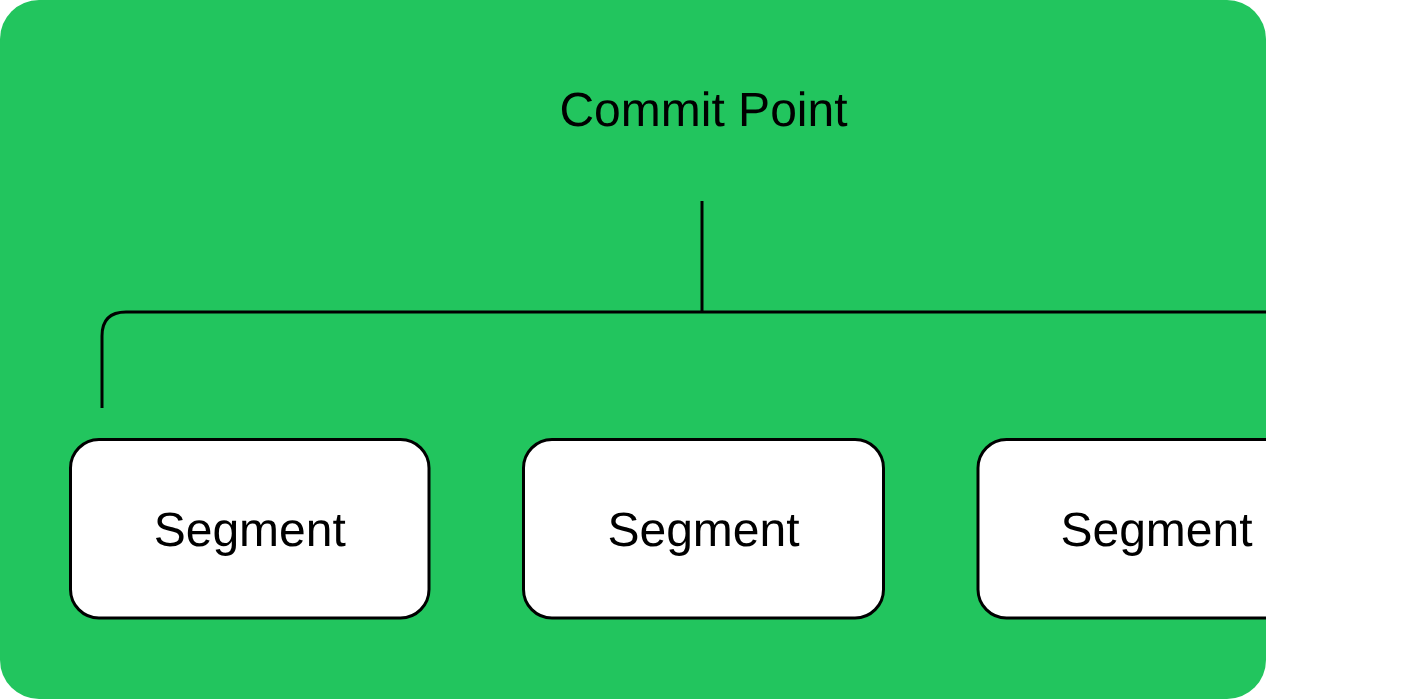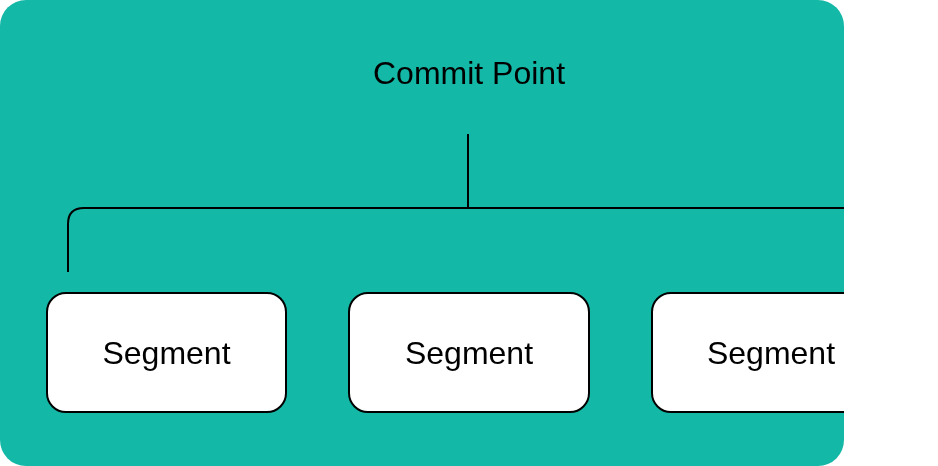--- a/index.html
+++ b/index.html
@@ -4,21 +4,21 @@
 <style>
   html, body {
     margin: 0;
     padding: 0;
     background: #ffffff;
   }
   .canvas {
     position: relative;
     width: 844px;
     height: 466px;
-    background: #14b8a6;
+    background: #22c55e;
     overflow: hidden;
     font-family: "Liberation Sans", sans-serif;
     color: #000000;
     border-radius: 26px;
   }
   .diagram-title {
     position: absolute;
     top: 57px;
     left: 0;
     width: 938px;

